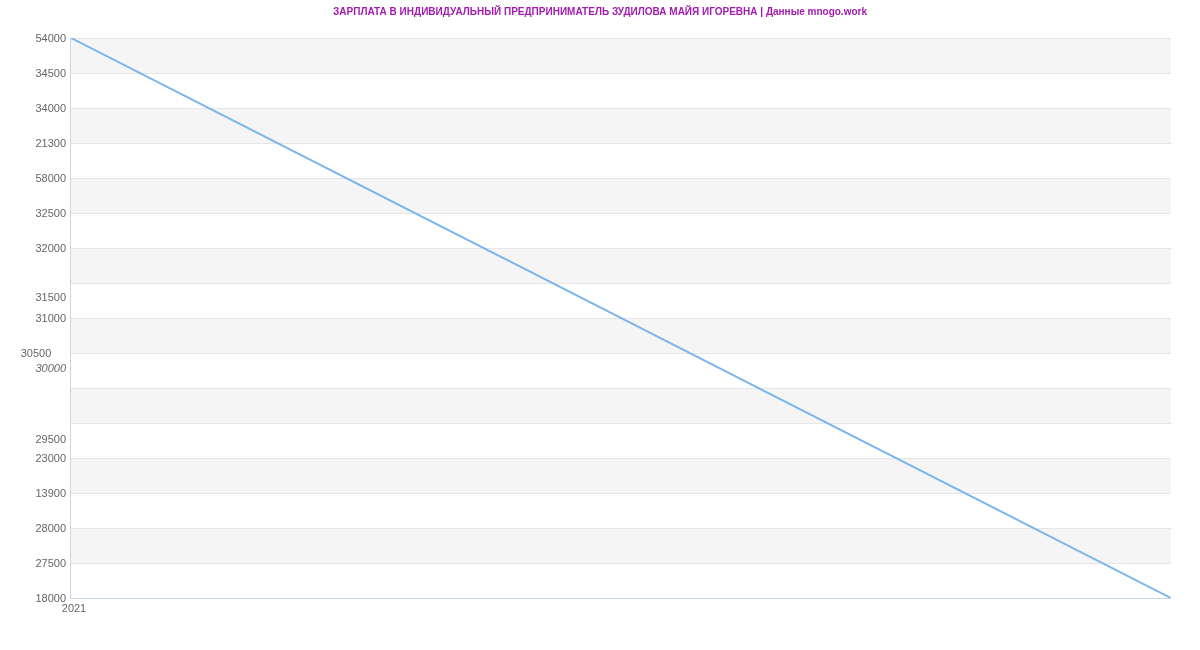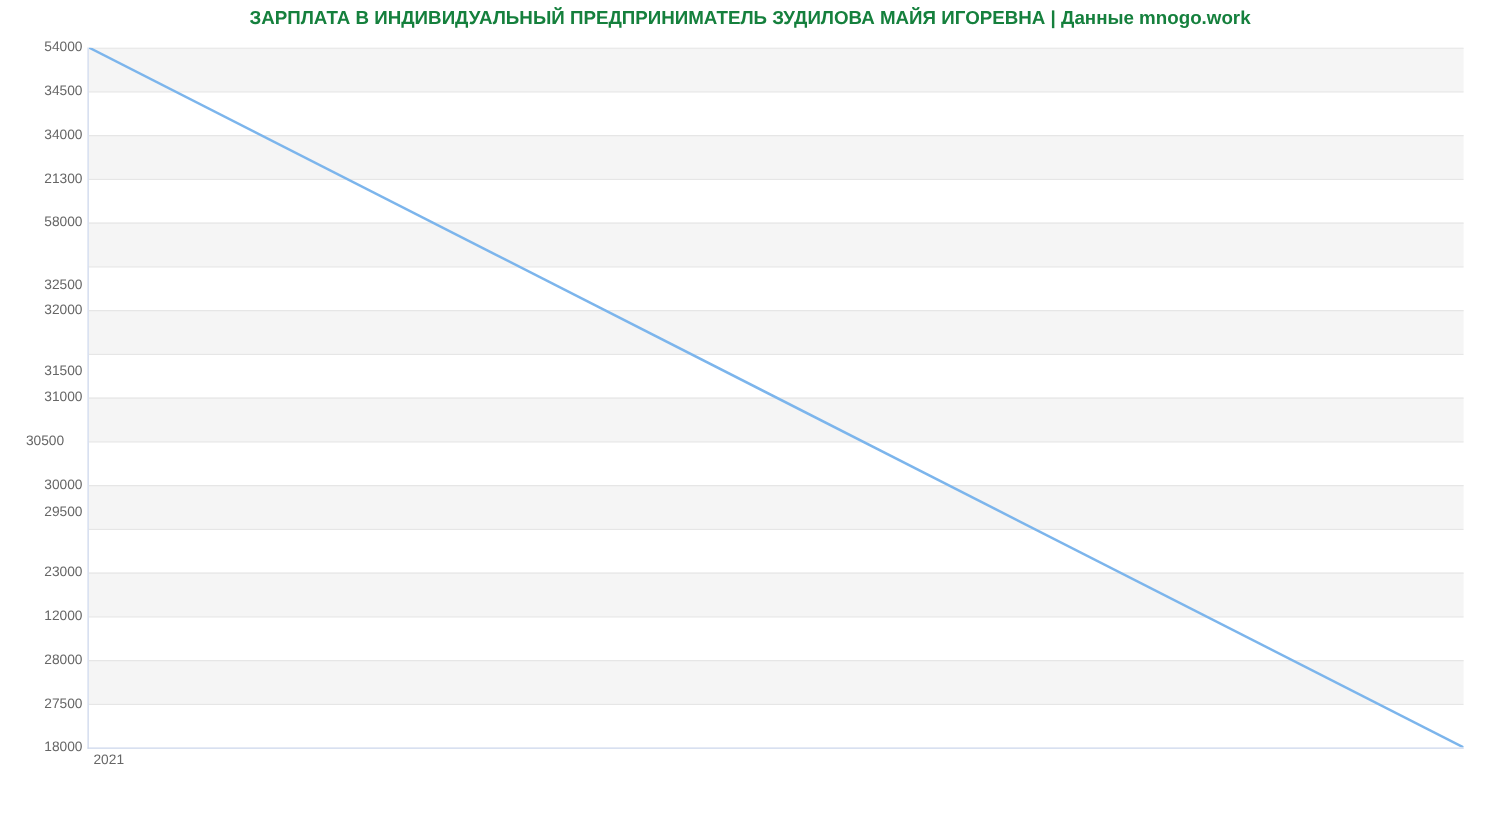--- a/index.html
+++ b/index.html
@@ -16,23 +16,23 @@
     position: relative;
     width: 1200px;
     height: 650px;
   }
   .title {
     position: absolute;
     top: 6px;
     left: 0;
     right: 0;
     text-align: center;
-    font-size: 15px;
+    font-size: 10px;
     font-weight: bold;
-    color: #15803d;
+    color: #a21caf;
   }
   .plot {
     position: absolute;
     left: 70px;
     top: 38px;
     width: 1100px;
     height: 560px;
     border-left: 1px solid #ccd6eb;
     border-bottom: 1px solid #ccd6eb;
     background: #fff;
@@ -113,29 +113,29 @@
       <div class="gridline" style="top: 35px;"></div>
       <div class="gridline" style="top: 0px;"></div>
       <svg class="line-svg" id="lineSvg" viewBox="0 0 1100 560" preserveAspectRatio="none">
         <line x1="0" y1="0" x2="1100" y2="560"></line>
       </svg>
   </div>
 
 <div class="y-label" style="top: 598px;">18000</div>
     <div class="y-label" style="top: 563px;">27500</div>
     <div class="y-label" style="top: 528px;">28000</div>
-    <div class="y-label" style="top: 493px;">12000</div>
+    <div class="y-label" style="top: 493px;">13900</div>
     <div class="y-label" style="top: 458px;">23000</div>
-    <div class="y-label" style="top: 410px;">29500</div>
-    <div class="y-label" style="top: 388px;">30000</div>
+    <div class="y-label" style="top: 439px;">29500</div>
+    <div class="y-label" style="top: 368px; font-style: italic;">30000</div>
     <div class="y-label" style="top: 353px; text-align: center;">30500</div>
     <div class="y-label" style="top: 318px;">31000</div>
     <div class="y-label" style="top: 297px;">31500</div>
     <div class="y-label" style="top: 248px;">32000</div>
-    <div class="y-label" style="top: 228px;">32500</div>
+    <div class="y-label" style="top: 213px;">32500</div>
     <div class="y-label" style="top: 178px;">58000</div>
     <div class="y-label" style="top: 143px;">21300</div>
     <div class="y-label" style="top: 108px;">34000</div>
     <div class="y-label" style="top: 73px;">34500</div>
     <div class="y-label" style="top: 38px;">54000</div>
-    <div class="x-label" style="left: 87px;">2021</div>
+    <div class="x-label" style="left: 74px;">2021</div>
     <div class="x-label" style="left: 1170px; margin-top: 48px;">2022</div>
   </div>
 
 </body></html>

